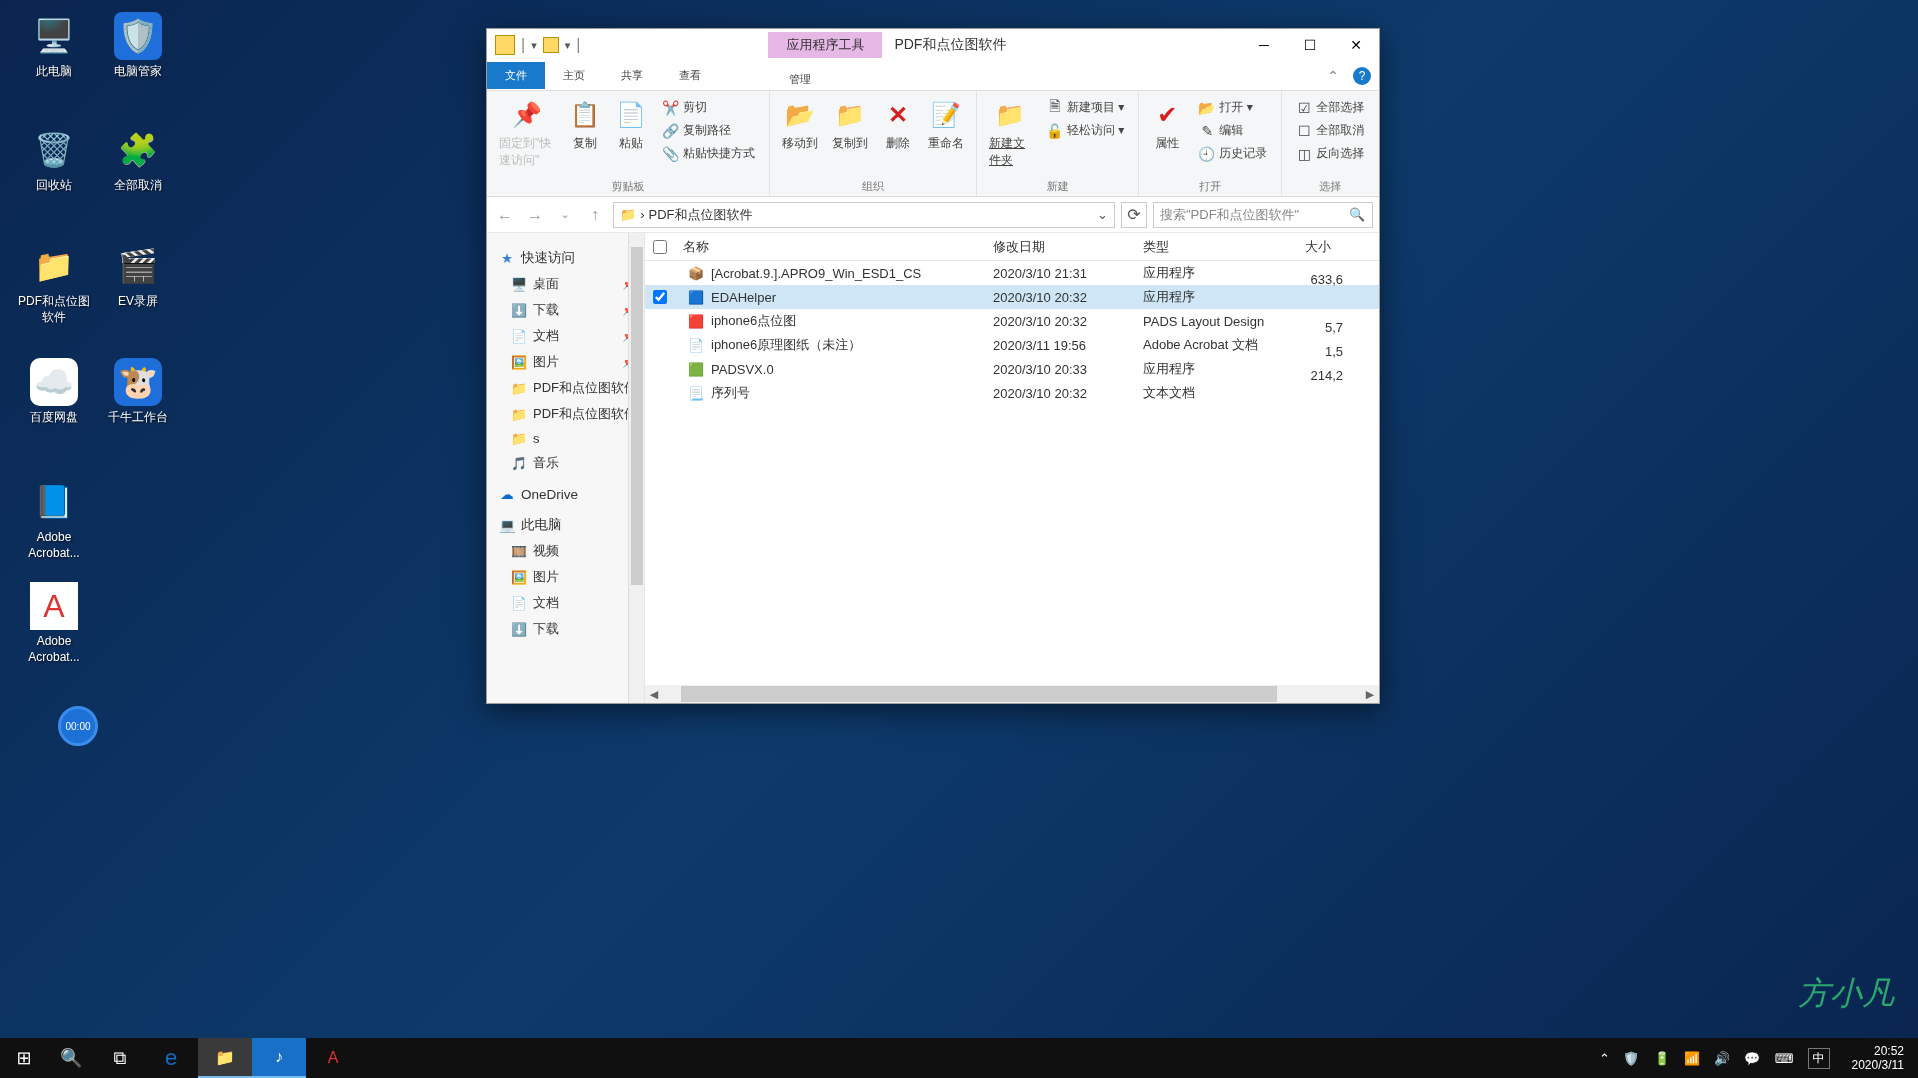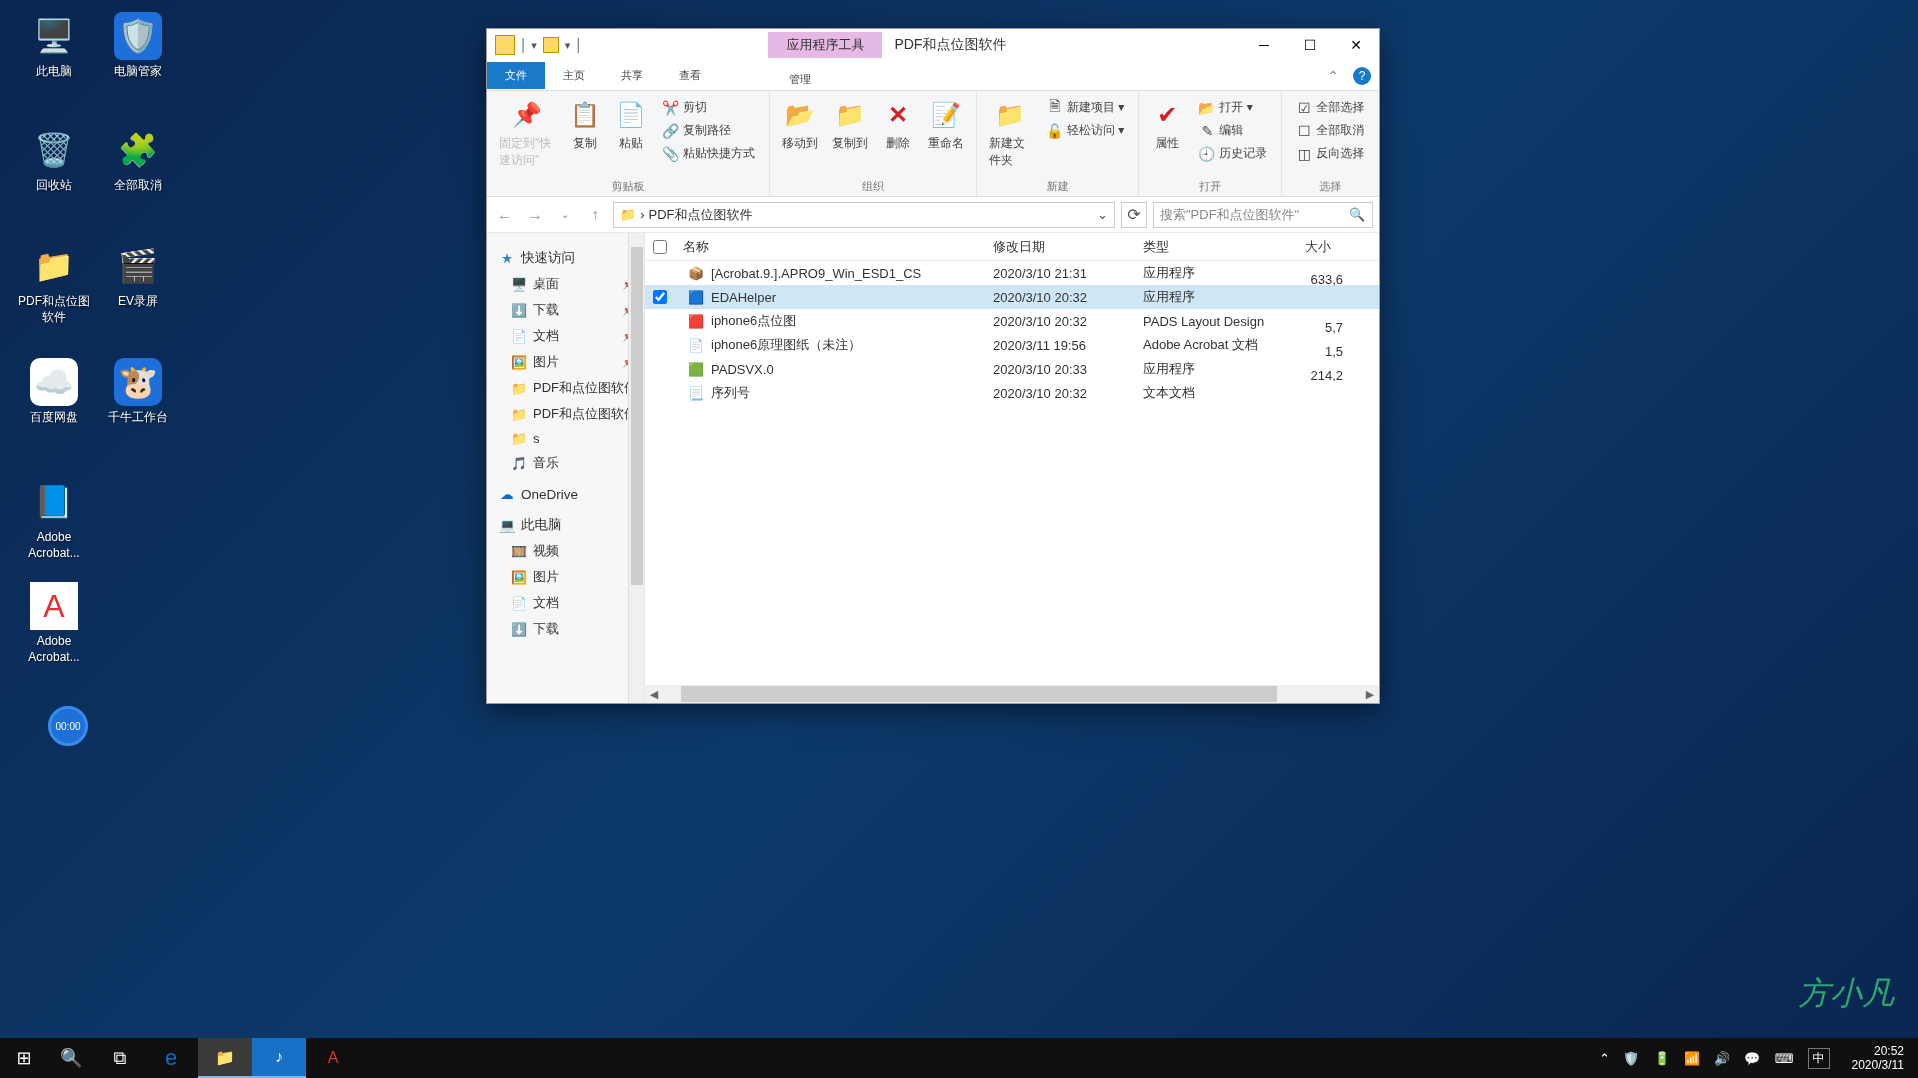--- a/index.html
+++ b/index.html
@@ -84,21 +84,21 @@
 
 .status { height:26px; border-top:1px solid #e0e0e0; display:flex; align-items:center; padding:0 10px; font-size:12.5px; color:#444; gap:16px; }
 .status .view-btns { margin-left:auto; display:flex; gap:2px; }
 .status .vbtn { width:22px; height:20px; border:1px solid #ccc; display:flex; align-items:center; justify-content:center; font-size:11px; cursor:pointer; }
 .status .vbtn.active { background:#cfe6f7; border-color:#7ab8e0; }
 
 
 .watermark { position:absolute; right:24px; bottom:62px; color:#2aa86e; font-size:32px; font-style:italic; font-family: "KaiTi", serif; }
 
 
-.recorder { position:absolute; left:48px; top:706px; width:40px; height:40px; border-radius:50%; background:#1c70d6; border:3px solid #3a8cec; display:flex; align-items:center; justify-content:center; color:white; font-size:10px; }
+.recorder { position:absolute; left:58px; top:706px; width:40px; height:40px; border-radius:50%; background:#1c70d6; border:3px solid #3a8cec; display:flex; align-items:center; justify-content:center; color:white; font-size:10px; }
 
 
 .taskbar { position:absolute; left:0; bottom:0; width:100%; height:40px; background:#101010; display:flex; align-items:center; color:white; }
 .tb-btn { width:48px; height:40px; display:flex; align-items:center; justify-content:center; font-size:18px; cursor:pointer; }
 .tb-app { width:54px; height:40px; display:flex; align-items:center; justify-content:center; cursor:pointer; }
 .tb-app.running { border-bottom:2px solid #76b9ed; background:#272727; }
 .tb-tray { margin-left:auto; display:flex; align-items:center; gap:14px; padding-right:6px; font-size:13px; }
 .tb-clock { text-align:right; font-size:12px; line-height:1.2; padding:0 8px; }
 .tb-ime { border:1px solid #777; padding:1px 4px; font-size:12px; }
 </style>
@@ -233,21 +233,21 @@
             <span>重命名</span>
           </div>
       </div>
       <div class="ribbon-group-label">组织</div>
     </div>
 
     <div class="ribbon-group">
       <div class="ribbon-group-body">
         <div class="ribbon-large-btn">
             <div class="lg-icon" style="color:#e6b800;">📁</div>
-            <span style="max-width:42px;">新建文件夹</span>
+            <span style="max-width:42px;text-decoration:underline;">新建文件夹</span>
           </div>
         <div class="ribbon-small-col">
           <div class="ribbon-small-btn">
               <span class="sm-icon">🗎</span>
               <span>新建项目 ▾</span>
             </div>
           <div class="ribbon-small-btn">
               <span class="sm-icon">🔓</span>
               <span>轻松访问 ▾</span>
             </div>

